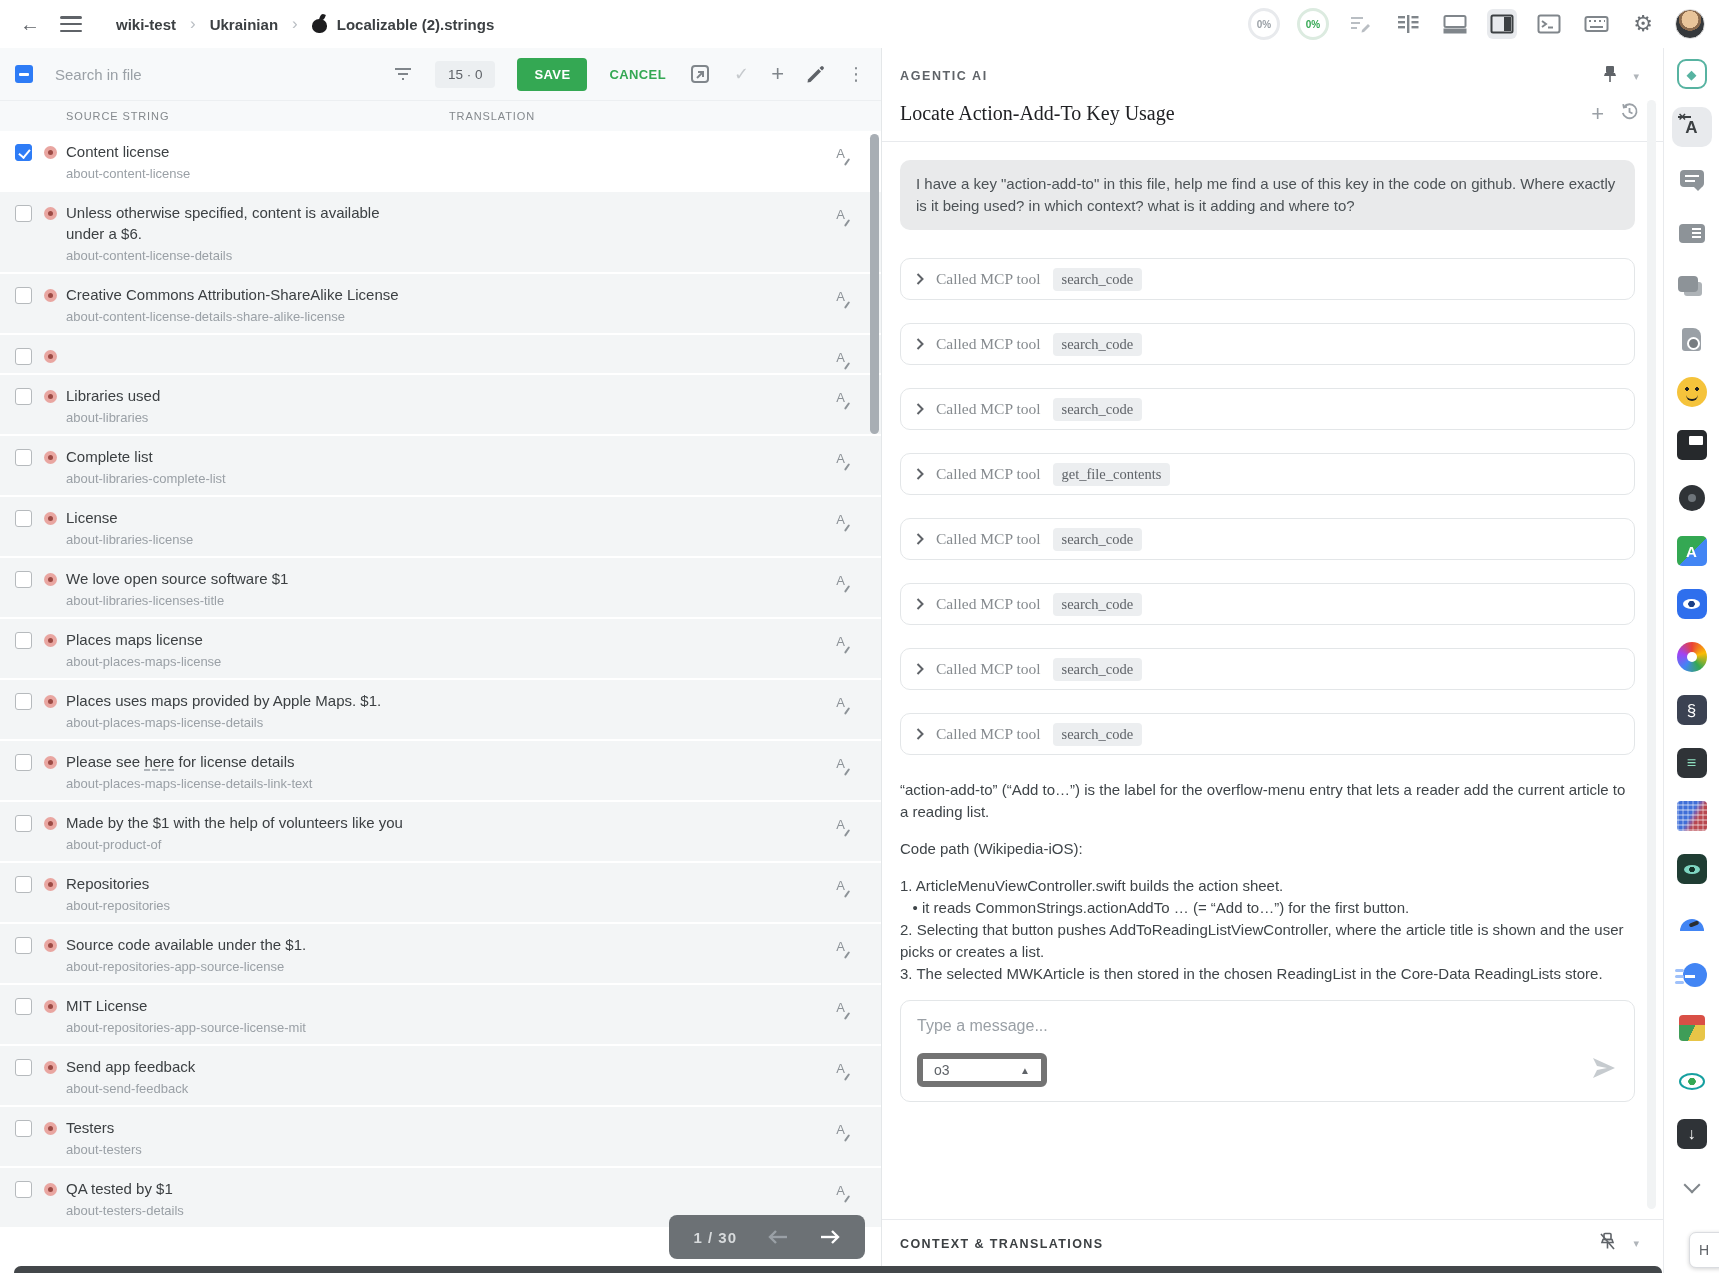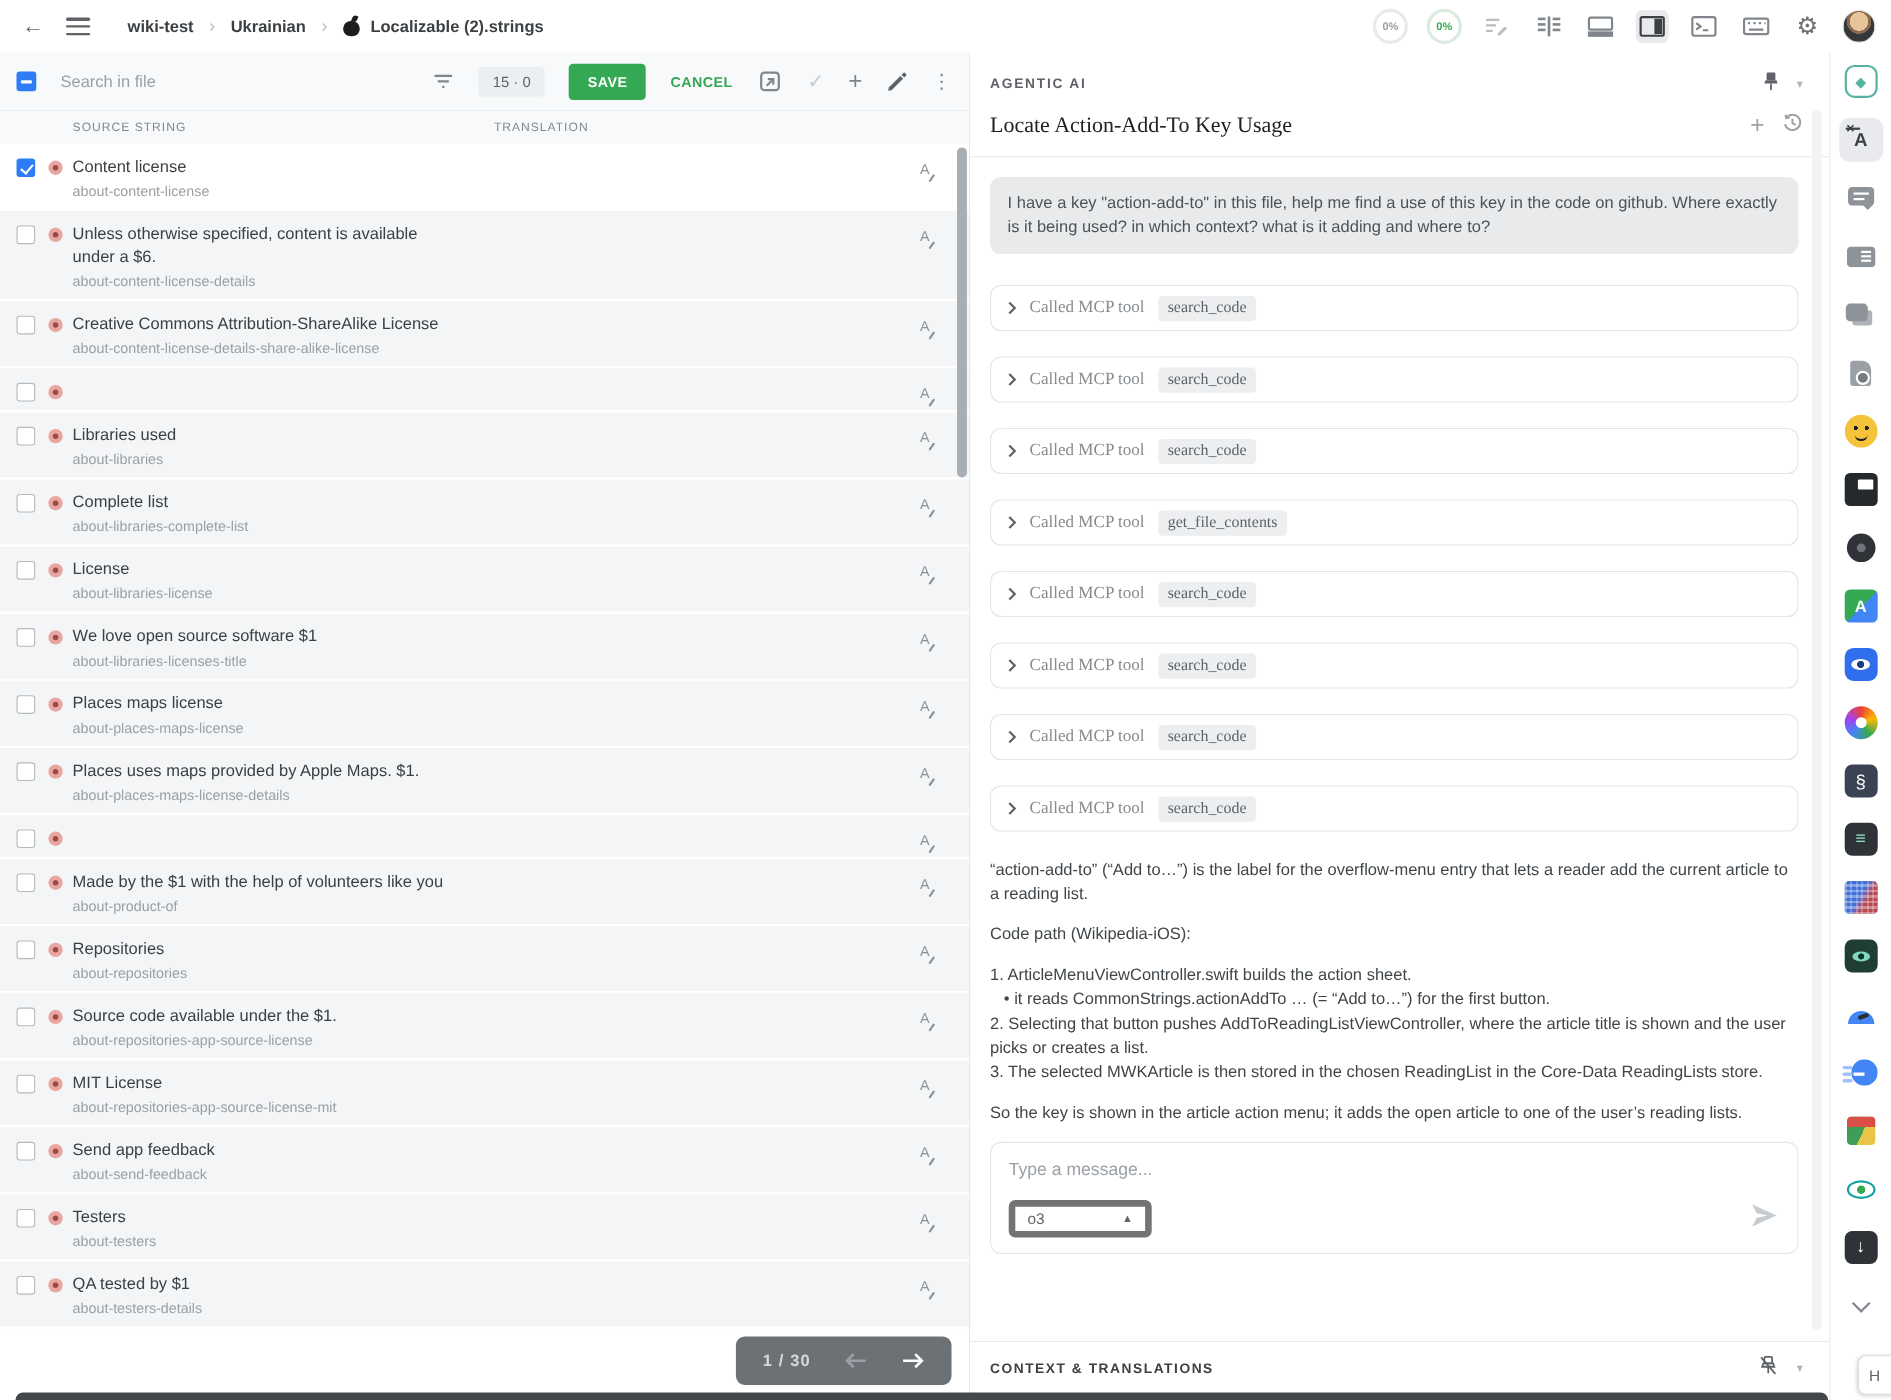--- a/index.html
+++ b/index.html
@@ -403,20 +403,24 @@
             <span class="rtext">
               <span class="rtitle"><span>Places uses maps provided by Apple Maps. $1.</span><span class="dashed"></span><span></span></span>
               <div class="rkey">about-places-maps-license-details</div>
             </span>
             <span class="a-icon">A</span>
           </div>
 
           <div class="row">
             <span class="cb"></span>
             <span class="dot"></span>
+            <span class="rtext">
+              <span class="rtitle"><span>Please see </span><span class="dashed">here</span><span> for license details</span></span>
+              <div class="rkey">about-places-maps-license-details-link-text</div>
+            </span>
             <span class="a-icon">A</span>
           </div>
 
           <div class="row">
             <span class="cb"></span>
             <span class="dot"></span>
             <span class="rtext">
               <span class="rtitle"><span>Made by the $1 with the help of volunteers like you</span><span class="dashed"></span><span></span></span>
               <div class="rkey">about-product-of</div>
             </span>
@@ -605,21 +609,20 @@
           </div>
 
         <div class="answer">
 
         <p>“action-add-to” (“Add to…”) is the label for the overflow-menu entry that lets a reader add the current article to a reading list.</p>
             <p>Code path (Wikipedia-iOS):</p>
             <p>1. ArticleMenuViewController.swift builds the action sheet.
    • it reads CommonStrings.actionAddTo … (= “Add to…”) for the first button.
 2. Selecting that button pushes AddToReadingListViewController, where the article title is shown and the user picks or creates a list.
 3. The selected MWKArticle is then stored in the chosen ReadingList in the Core-Data ReadingLists store.</p>
-            <p>So the key is shown in the article action menu; it adds the open article to one of the user’s reading lists.</p>
           </div>
 
         <div class="input-card">
           <div class="type-ph">Type a message...</div>
           <div class="model-select">
             <span class="model-name">o3</span>
             <span class="tri-up">▲</span>
           </div>
           <span class="send">
             <svg width="24" height="22" viewBox="0 0 24 22" fill="#c6cbcf">

